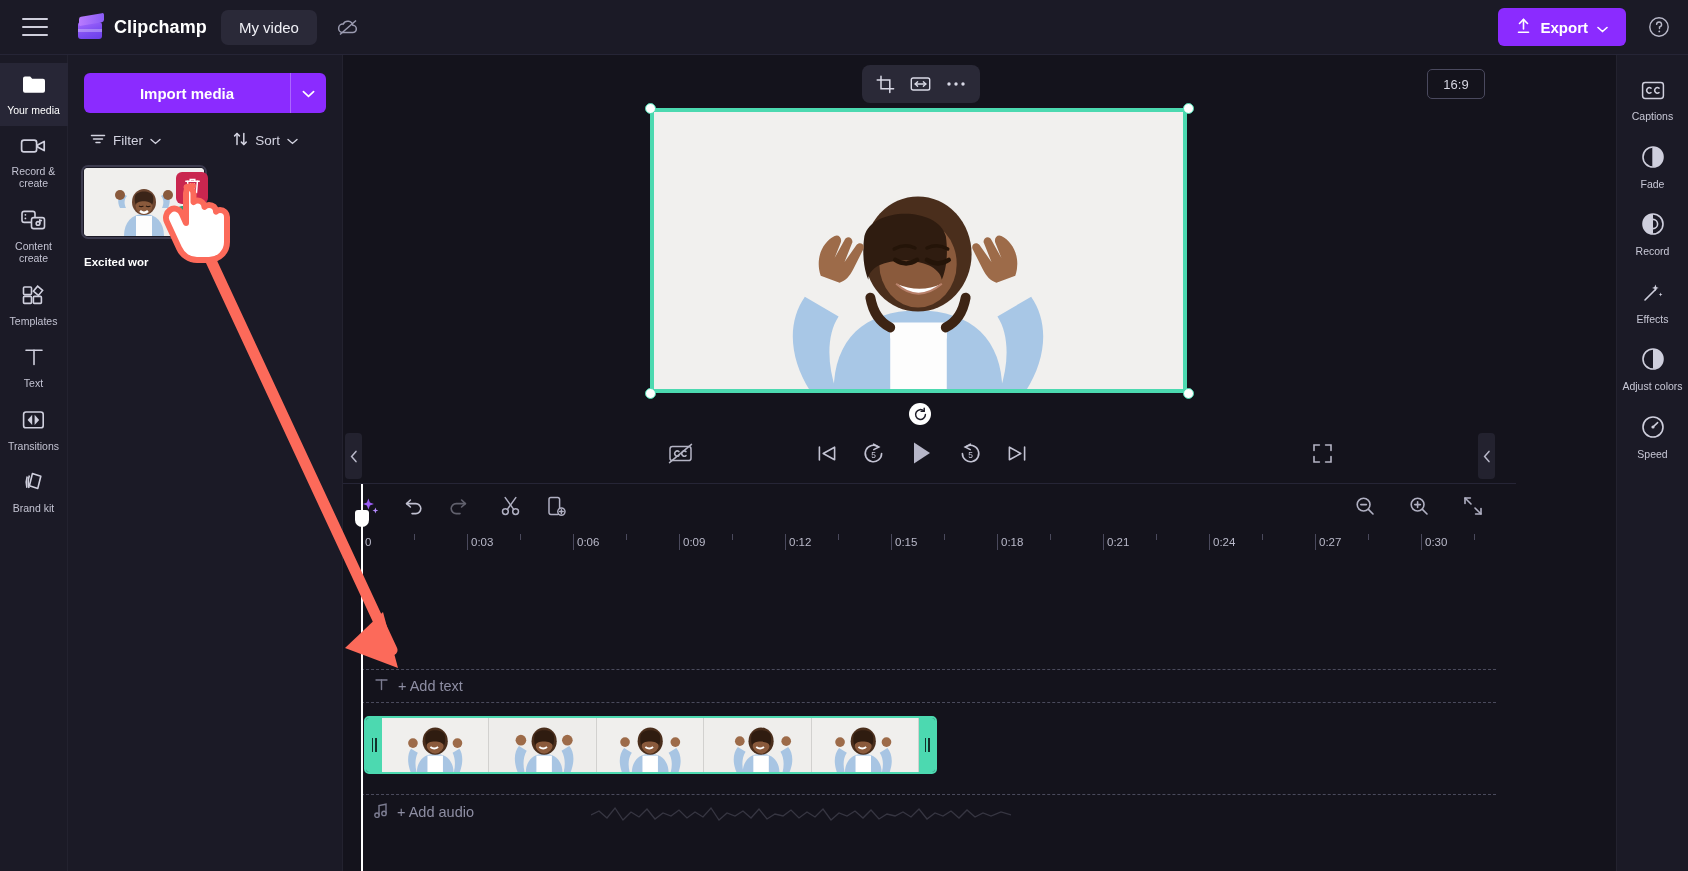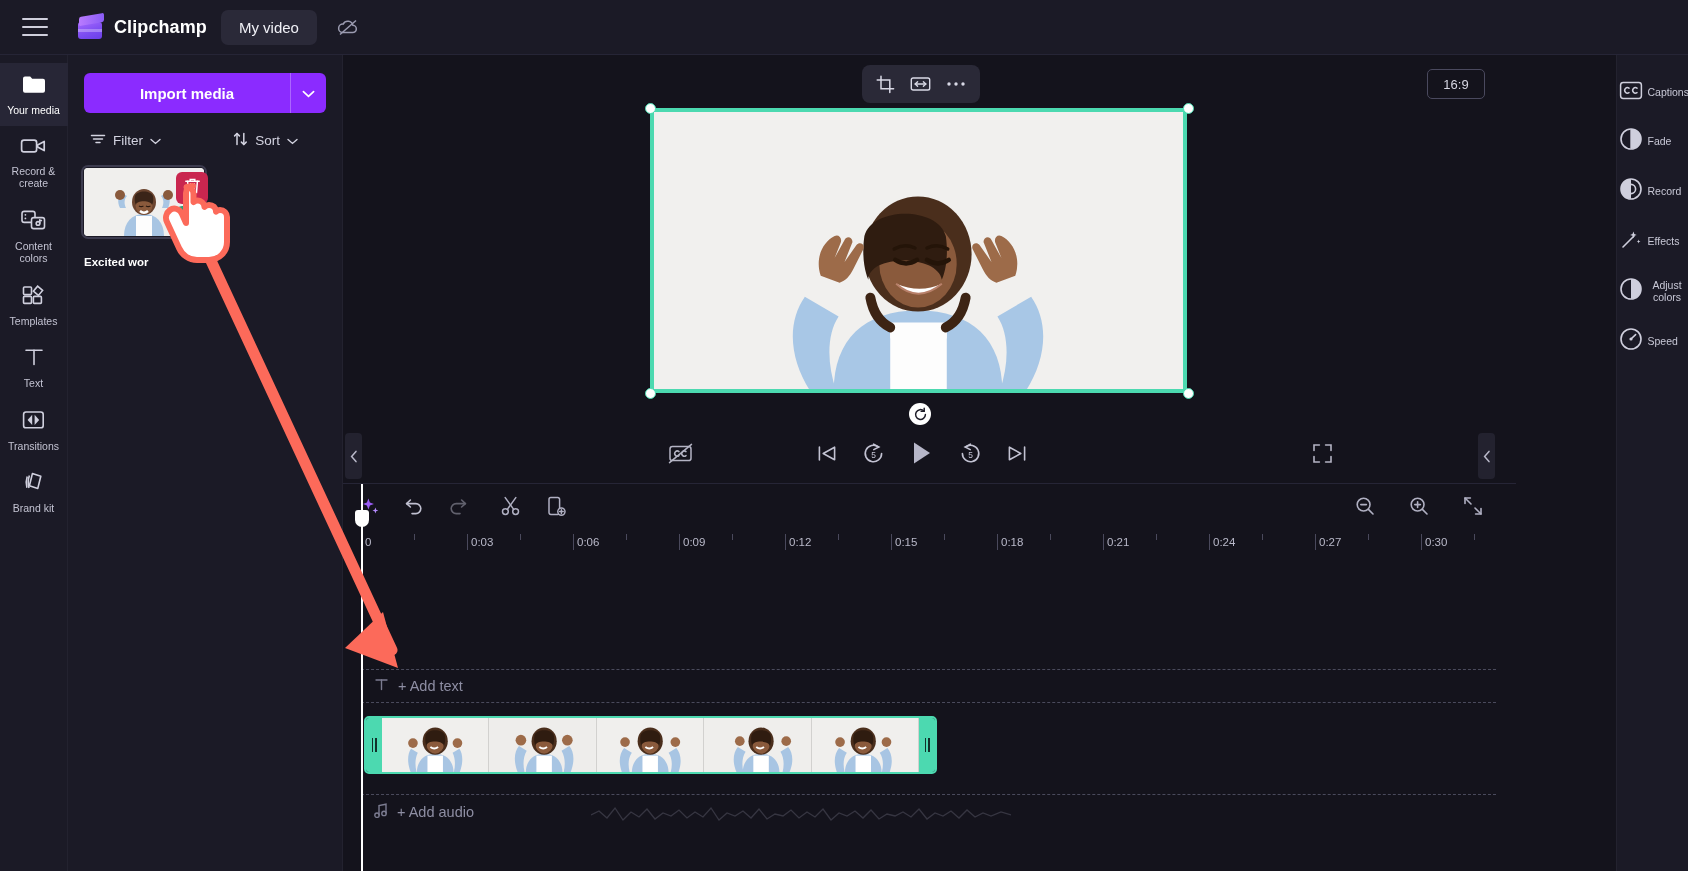--- a/index.html
+++ b/index.html
@@ -169,21 +169,21 @@
     cursor: pointer; z-index: 5;
   }
 
   
   #right-rail {
     position: absolute; right: 0; top: 55px; width: 72px; height: 816px;
     background: #1b1a26; border-left: 1px solid #23222f;
     display: flex; flex-direction: column; align-items: center; padding-top: 14px;
   }
   .rrail-item {
-    width: 72px; padding: 11px 2px; display: flex; 
+    width: 72px; padding: 11px 2px; display: flex; flex-direction: column;
     align-items: center; gap: 5px; cursor: pointer;
   }
   .rrail-label { font-size: 10.5px; line-height: 12.5px; color: #c8c8d6; text-align: center; }
 
   
   #timeline {
     position: absolute; left: 343px; top: 483px; width: 1173px; height: 388px;
     background: #14131c; border-top: 1px solid #262536;
   }
   #tl-toolbar { height: 44px; display: flex; align-items: center; position: relative; }
@@ -249,20 +249,44 @@
       <div class="clap"></div>
   </div>
   <div id="brand-name">Clipchamp</div>
   <div id="project-name-chip">My video</div>
   <div id="cloud-off-btn">
     <svg width="22" height="18" viewBox="0 0 22 18" fill="none" stroke="#9b9bb0" stroke-width="1.5">
       <path d="M5.5 14.5h10a3.6 3.6 0 0 0 .4-7.2A5.2 5.2 0 0 0 6.2 6.1a3.9 3.9 0 0 0-.7 8.4z"></path>
       <line x1="3" y1="16.5" x2="19" y2="2.5"></line>
     </svg>
   </div>
+  <div id="header-right">
+    <button id="export-button">
+      <span>
+        <svg width="15" height="16" viewBox="0 0 15 16" fill="none" stroke="#fff" stroke-width="1.6" stroke-linecap="round">
+          <line x1="7.5" y1="11" x2="7.5" y2="1.5"></line>
+          <polyline points="3.5,5.5 7.5,1.5 11.5,5.5"></polyline>
+          <line x1="2.5" y1="14.3" x2="12.5" y2="14.3"></line>
+        </svg>
+      </span>
+      <span>Export</span>
+      <span>
+        <svg width="11" height="7" viewBox="0 0 11 7" fill="none" stroke="#fff" stroke-width="1.6" stroke-linecap="round">
+          <polyline points="1,1.5 5.5,5.5 10,1.5"></polyline>
+        </svg>
+      </span>
+    </button>
+    <div id="help-button">
+      <svg width="22" height="22" viewBox="0 0 22 22" fill="none" stroke="#b9b9c9" stroke-width="1.4">
+        <circle cx="11" cy="11" r="9.2"></circle>
+        <path d="M8.6 8.4a2.5 2.5 0 1 1 2.9 2.6v1.5" stroke-linecap="round"></path>
+        <circle cx="11.3" cy="15.4" r="0.9" fill="#b9b9c9" stroke="none"></circle>
+      </svg>
+    </div>
+  </div>
 </div>
 
 <div id="left-rail">
 
   <div class="rail-item active">
     <span>
       <svg width="26" height="22" viewBox="0 0 26 22" fill="#fff">
         <path d="M2 5.5a2 2 0 0 1 2-2h5.2l2 2.2H22a2 2 0 0 1 2 2v10a2 2 0 0 1-2 2H4a2 2 0 0 1-2-2z"></path>
       </svg>
     </span>
@@ -283,21 +307,21 @@
     <span>
       <svg width="27" height="22" viewBox="0 0 27 22" fill="none" stroke="#d0d0de" stroke-width="1.6">
         <rect x="2" y="2.4" width="13" height="11" rx="2.2"></rect>
         <circle cx="5.4" cy="5.8" r="0.9" fill="#d0d0de" stroke="none"></circle>
         <circle cx="5.4" cy="9.4" r="0.9" fill="#d0d0de" stroke="none"></circle>
         <rect x="11.5" y="8.6" width="13" height="11" rx="2.2" fill="#1b1a26"></rect>
         <circle cx="18" cy="14.4" r="1.8"></circle>
         <path d="M19.8 14.4v-3.4l2.2.7"></path>
       </svg>
     </span>
-    <span class="rail-label">Content colors</span>
+    <span class="rail-label">Content create</span>
   </div>
 
   <div class="rail-item">
     <span>
       <svg width="26" height="22" viewBox="0 0 26 22" fill="none" stroke="#d0d0de" stroke-width="1.6">
         <rect x="2.5" y="3" width="8" height="7.6" rx="1"></rect>
         <rect x="2.5" y="12.4" width="8" height="7" rx="1"></rect>
         <rect x="12.4" y="12.4" width="8" height="7" rx="1"></rect>
         <path d="M16.6 2.2l5 4.2-4.2 5-5-4.2z"></path>
       </svg>

